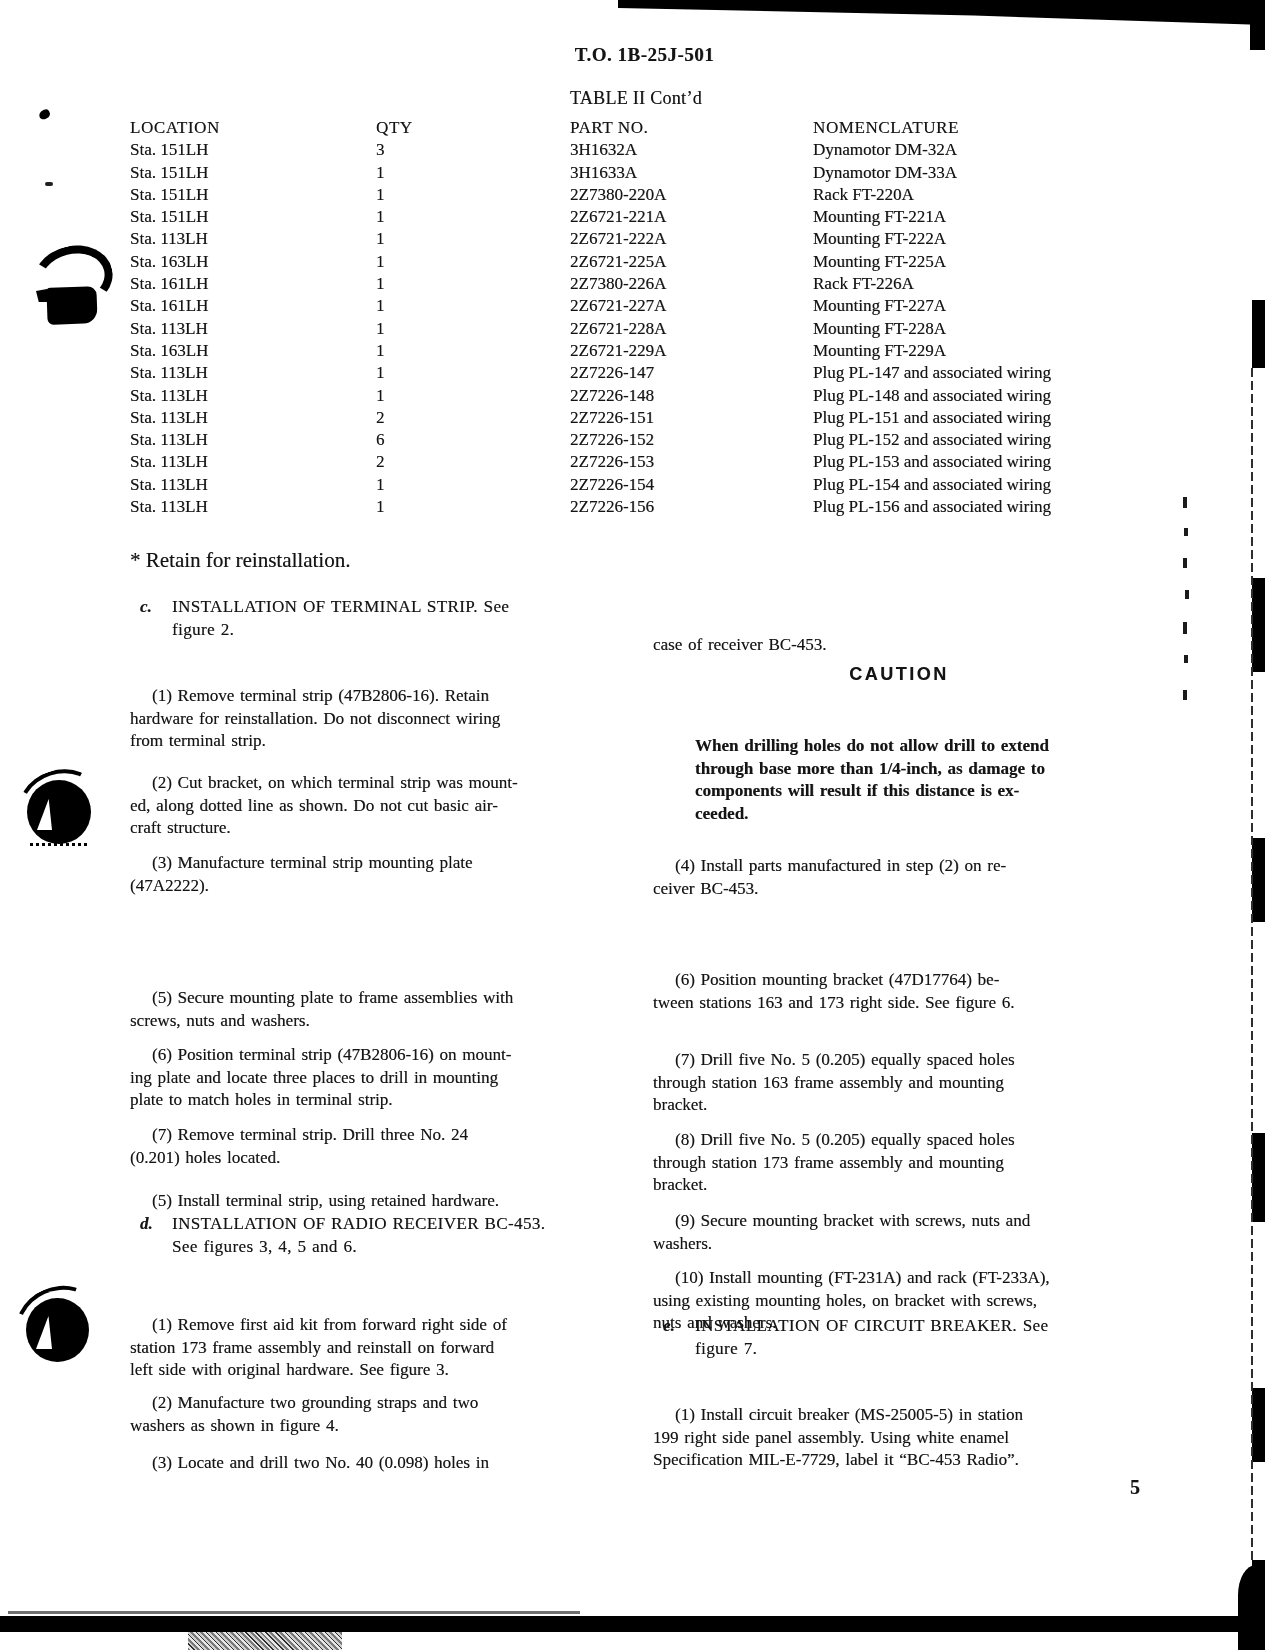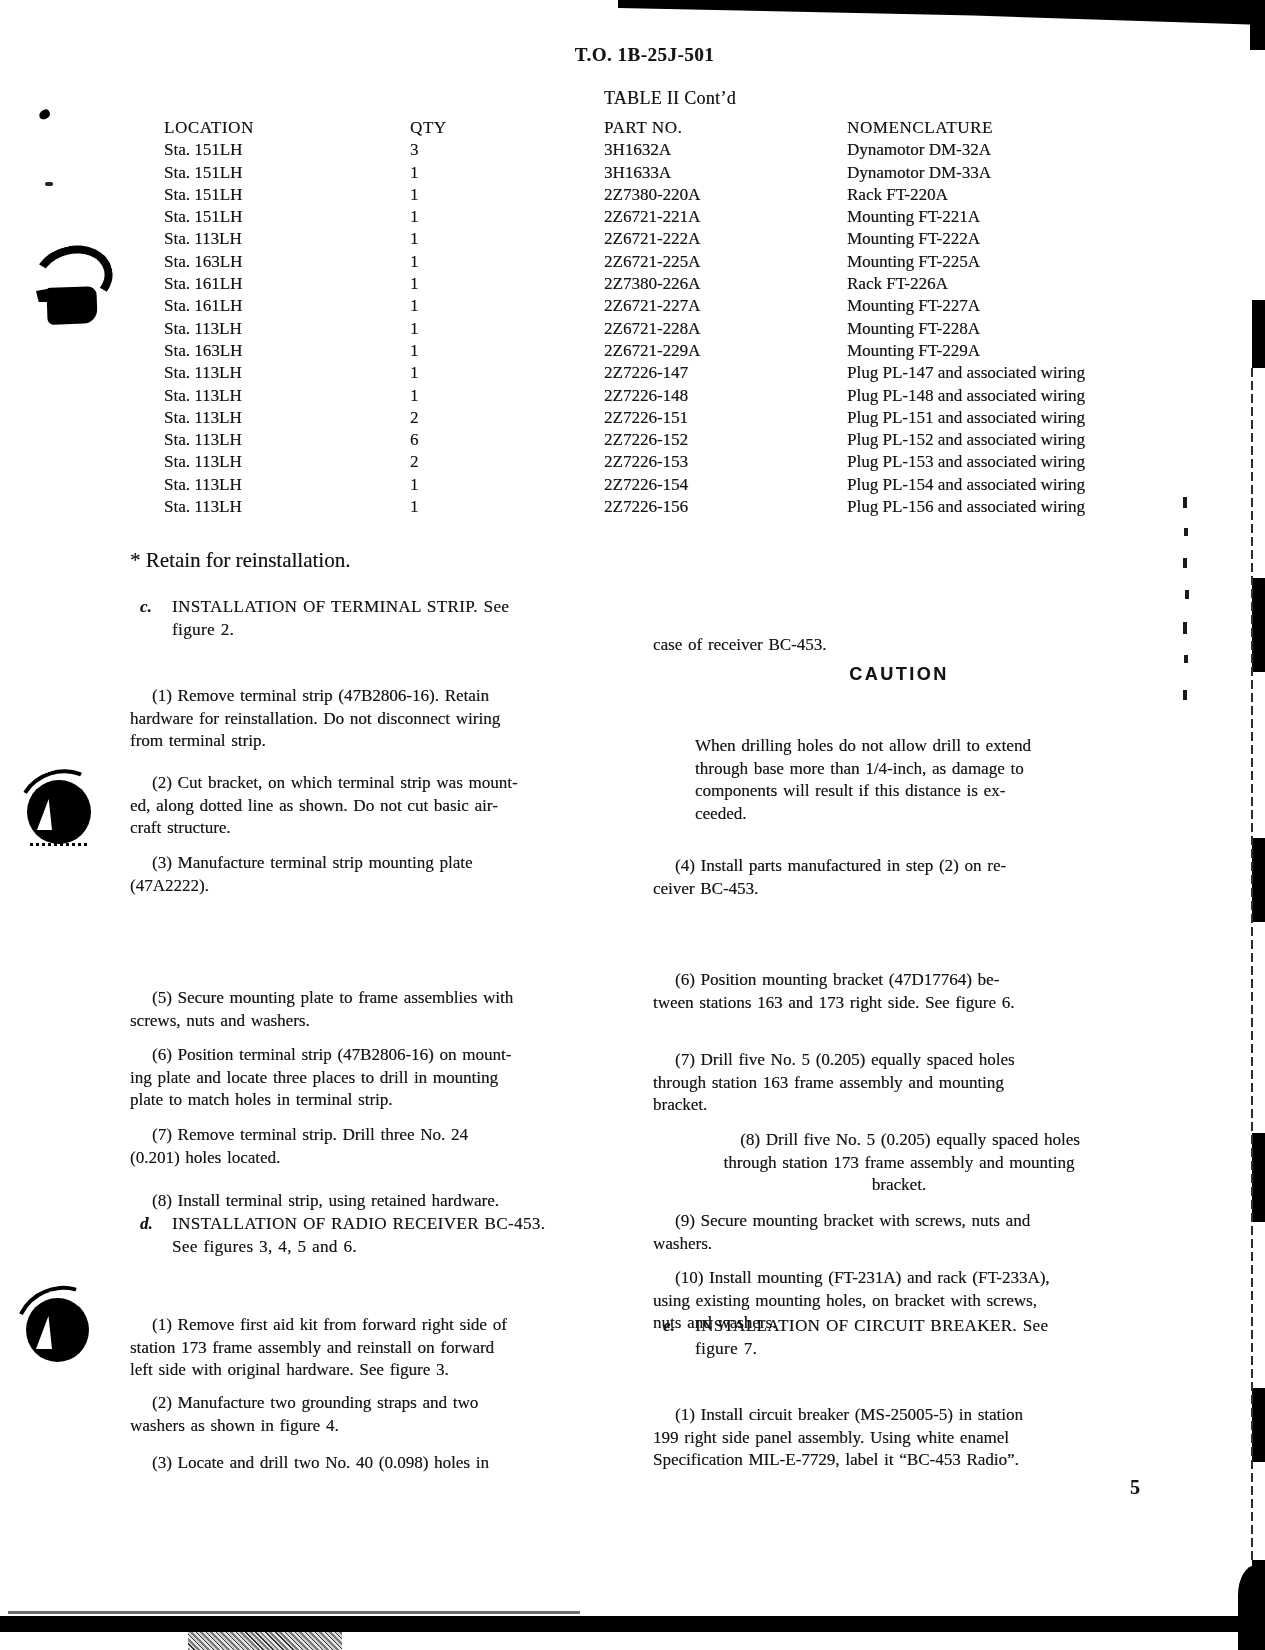--- a/index.html
+++ b/index.html
@@ -9,21 +9,21 @@
     background:#ffffff; overflow:hidden;
     font-family:"Liberation Serif", serif; color:#141414;
     text-shadow:0.35px 0 rgba(0,0,0,0.45);
   }
   
   .doc-number {
     position:absolute; top:44px; left:12px; width:100%; text-align:center;
     font-weight:700; font-size:19px; letter-spacing:0.5px;
   }
   
-  .table-block { position:absolute; left:130px; top:86px; width:1012px;margin-left:34px; }
+  .table-block { position:absolute; left:130px; top:86px; width:1012px; }
   .table-title { text-align:center; font-size:18px; line-height:24px; margin-bottom:7px; letter-spacing:0.3px; }
   .grid { display:grid; grid-template-columns:246px 194px 243px 1fr; font-size:17px; line-height:22.3px; }
   .grid span { white-space:nowrap; }
   .hdr { letter-spacing:0.6px; }
   .footnote { position:absolute; left:130px; top:548px; font-size:21px; }
   
   .col { position:absolute; top:0; height:1650px; }
   .col-left  { left:130px; width:486px; }
   .col-right { left:653px; width:492px; }
   .para, .plain {
@@ -39,21 +39,21 @@
   }
   .sec-label { font-style:italic; font-weight:700; width:20px; flex:none; }
   .sec-text  { white-space:pre-line; margin-left:12px; letter-spacing:0.4px; word-spacing:1px; }
   .caution-label {
     position:absolute; left:0; width:100%; text-align:center;
     font-family:"Liberation Sans", sans-serif; font-weight:700;
     font-size:18px; letter-spacing:2.5px;
   }
   .caution-body {
     position:absolute; left:42px; width:446px;
-    font-size:17px; line-height:22.5px; white-space:pre-line; word-spacing:1.5px;
+    font-size:17px; line-height:22.5px; white-space:pre-line; word-spacing:1.5px;font-weight:bold;
   }
   .page-number { position:absolute; left:1130px; top:1476px; font-size:20px; font-weight:700; }
   
   .art { position:absolute; background:#000; }
   .art-top { left:618px; top:0; width:647px; height:25px;
              clip-path:polygon(0 0,100% 0,100% 100%,55% 62%,0 32%); }
   .art-top-tail { left:1250px; top:0; width:15px; height:50px; }
   .edge { left:1252px; width:13px; }
   .edge-line { left:1251px; top:368px; width:2px; height:1192px; background:
                repeating-linear-gradient(180deg,#2e2e2e 0 9px, rgba(0,0,0,0) 9px 13px); }
@@ -222,21 +222,21 @@
 craft structure.</p>
     <p class="para" style="top:820px;">(3)  Manufacture terminal strip mounting plate
 (47A2222).</p>
     <p class="para" style="top:955px;">(5)  Secure mounting plate to frame assemblies with
 screws, nuts and washers.</p>
     <p class="para" style="top:1012px;">(6)  Position terminal strip (47B2806-16) on mount-
 ing plate and locate three places to drill in mounting
 plate to match holes in terminal strip.</p>
     <p class="para" style="top:1092px;">(7)  Remove terminal strip. Drill three No. 24
 (0.201) holes located.</p>
-    <p class="para" style="top:1158px;">(8)  Install terminal strip, using retained hardware.</p>
+    <p class="para" style="top:1158px;">(5)  Install terminal strip, using retained hardware.</p>
     <div class="sec" style="top:1213px;">
       <span class="sec-label">d.</span>
       <span class="sec-text">INSTALLATION OF RADIO RECEIVER BC-453.
 See figures 3, 4, 5 and 6.</span>
     </div>
     <p class="para" style="top:1282px;">(1)  Remove first aid kit from forward right side of
 station 173 frame assembly and reinstall on forward
 left side with original hardware. See figure 3.</p>
     <p class="para" style="top:1360px;">(2)  Manufacture two grounding straps and two
 washers as shown in figure 4.</p>
@@ -250,21 +250,21 @@
 through base more than 1/4-inch, as damage to
 components will result if this distance is ex-
 ceeded.</p>
     <p class="para" style="top:823px;">(4)  Install parts manufactured in step (2) on re-
 ceiver BC-453.</p>
     <p class="para" style="top:937px;">(6)  Position mounting bracket (47D17764) be-
 tween stations 163 and 173 right side.  See figure 6.</p>
     <p class="para" style="top:1017px;">(7)  Drill five No. 5 (0.205) equally spaced holes
 through station 163 frame assembly and mounting
 bracket.</p>
-    <p class="para" style="top:1097px;text-align:center;">(8)  Drill five No. 5 (0.205) equally spaced holes
+    <p class="para" style="top:1097px;">(8)  Drill five No. 5 (0.205) equally spaced holes
 through station 173 frame assembly and mounting
 bracket.</p>
     <p class="para" style="top:1178px;">(9)  Secure mounting bracket with screws, nuts and
 washers.</p>
     <p class="para" style="top:1235px;">(10)  Install mounting (FT-231A) and rack (FT-233A),
 using existing mounting holes, on bracket with screws,
 nuts and washers.</p>
     <div class="sec" style="top:1315px;">
       <span class="sec-label">e.</span>
       <span class="sec-text">INSTALLATION OF CIRCUIT BREAKER.  See

